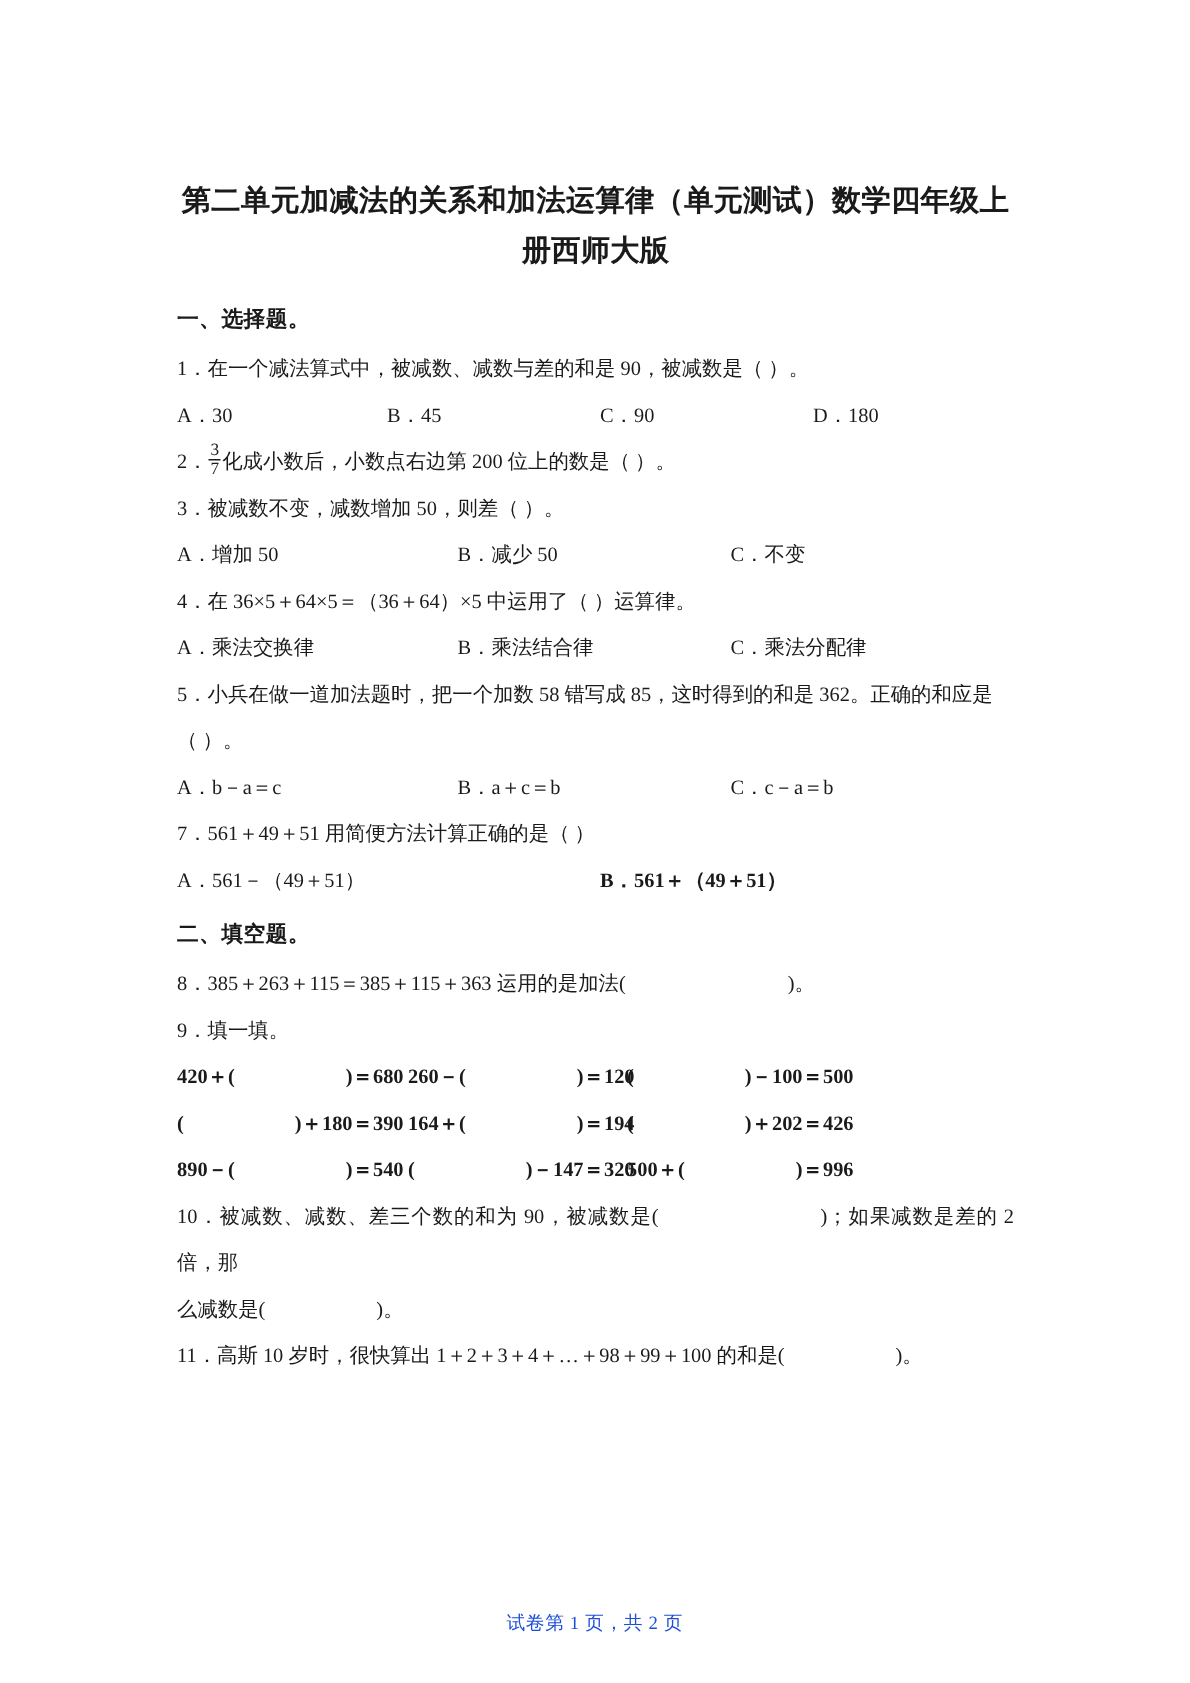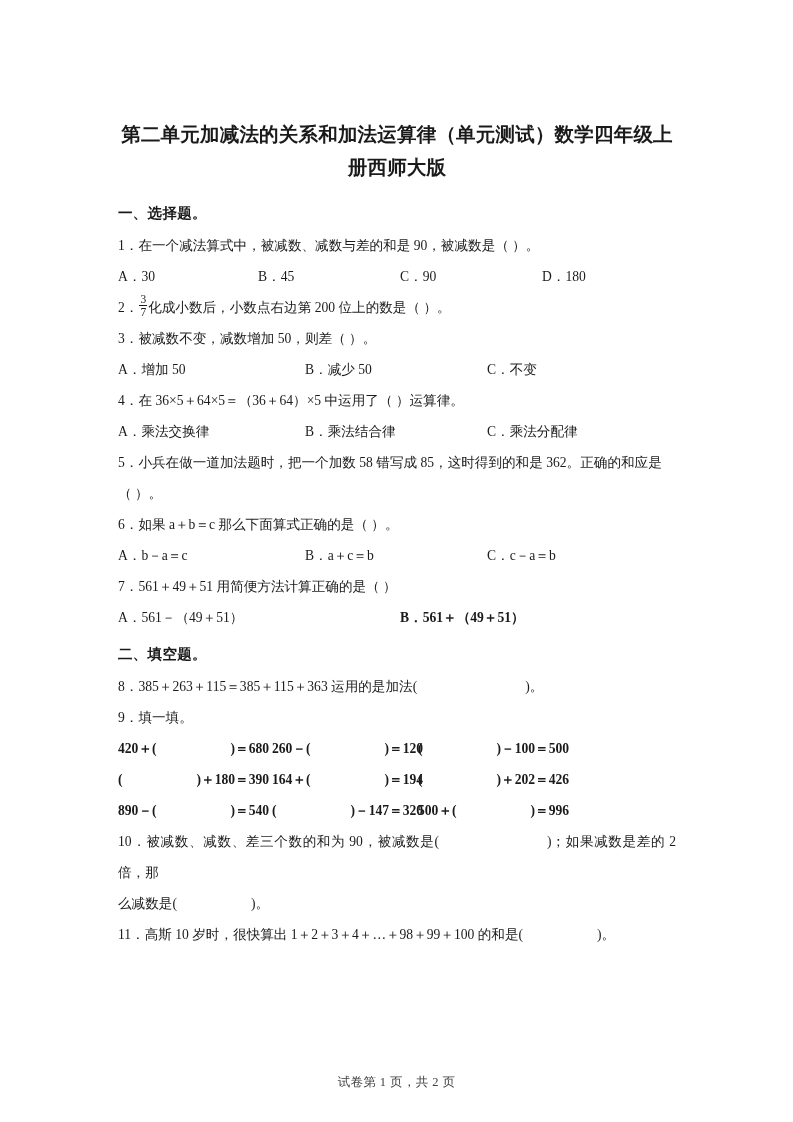--- a/index.html
+++ b/index.html
@@ -131,21 +131,21 @@
   .eqc3 { left: 300px; }
 
   
   .footer {
     position: absolute;
     left: 0;
     top: 1074px;
     width: 793px;
     text-align: center;
     font-size: 12.5px;
-    color: #404040;
+    color: #1d4ed8;
     letter-spacing: 0.4px;
   }
 </style>
 </head>
 <body>
 
 <div class="page">
   <div class="content">
 
     <h1 class="doc-title">第二单元加减法的关系和加法运算律（单元测试）数学四年级上册西师大版</h1>
@@ -172,21 +172,20 @@
     <p class="question">4．在 36×5＋64×5＝（36＋64）×5 中运用了（    ）运算律。</p>
     <div class="options">
       <span class="opt opt3-a">A．乘法交换律</span>
       <span class="opt opt3-b">B．乘法结合律</span>
       <span class="opt opt3-c">C．乘法分配律</span>
     </div>
 
     <p class="question">5．小兵在做一道加法题时，把一个加数 58 错写成 85，这时得到的和是 362。正确的和应是</p>
     <p class="question-cont">（    ）。</p>
 
-    <p class="question">6．如果 a＋b＝c 那么下面算式正确的是（      ）。</p>
     <div class="options">
       <span class="opt opt3-a">A．b－a＝c</span>
       <span class="opt opt3-b">B．a＋c＝b</span>
       <span class="opt opt3-c">C．c－a＝b</span>
     </div>
 
     <p class="question">7．561＋49＋51 用简便方法计算正确的是（  ）</p>
     <div class="options">
       <span class="opt opt2-a">A．561－（49＋51）</span>
       <span class="opt opt2-b">B．561＋（49＋51）</span>

